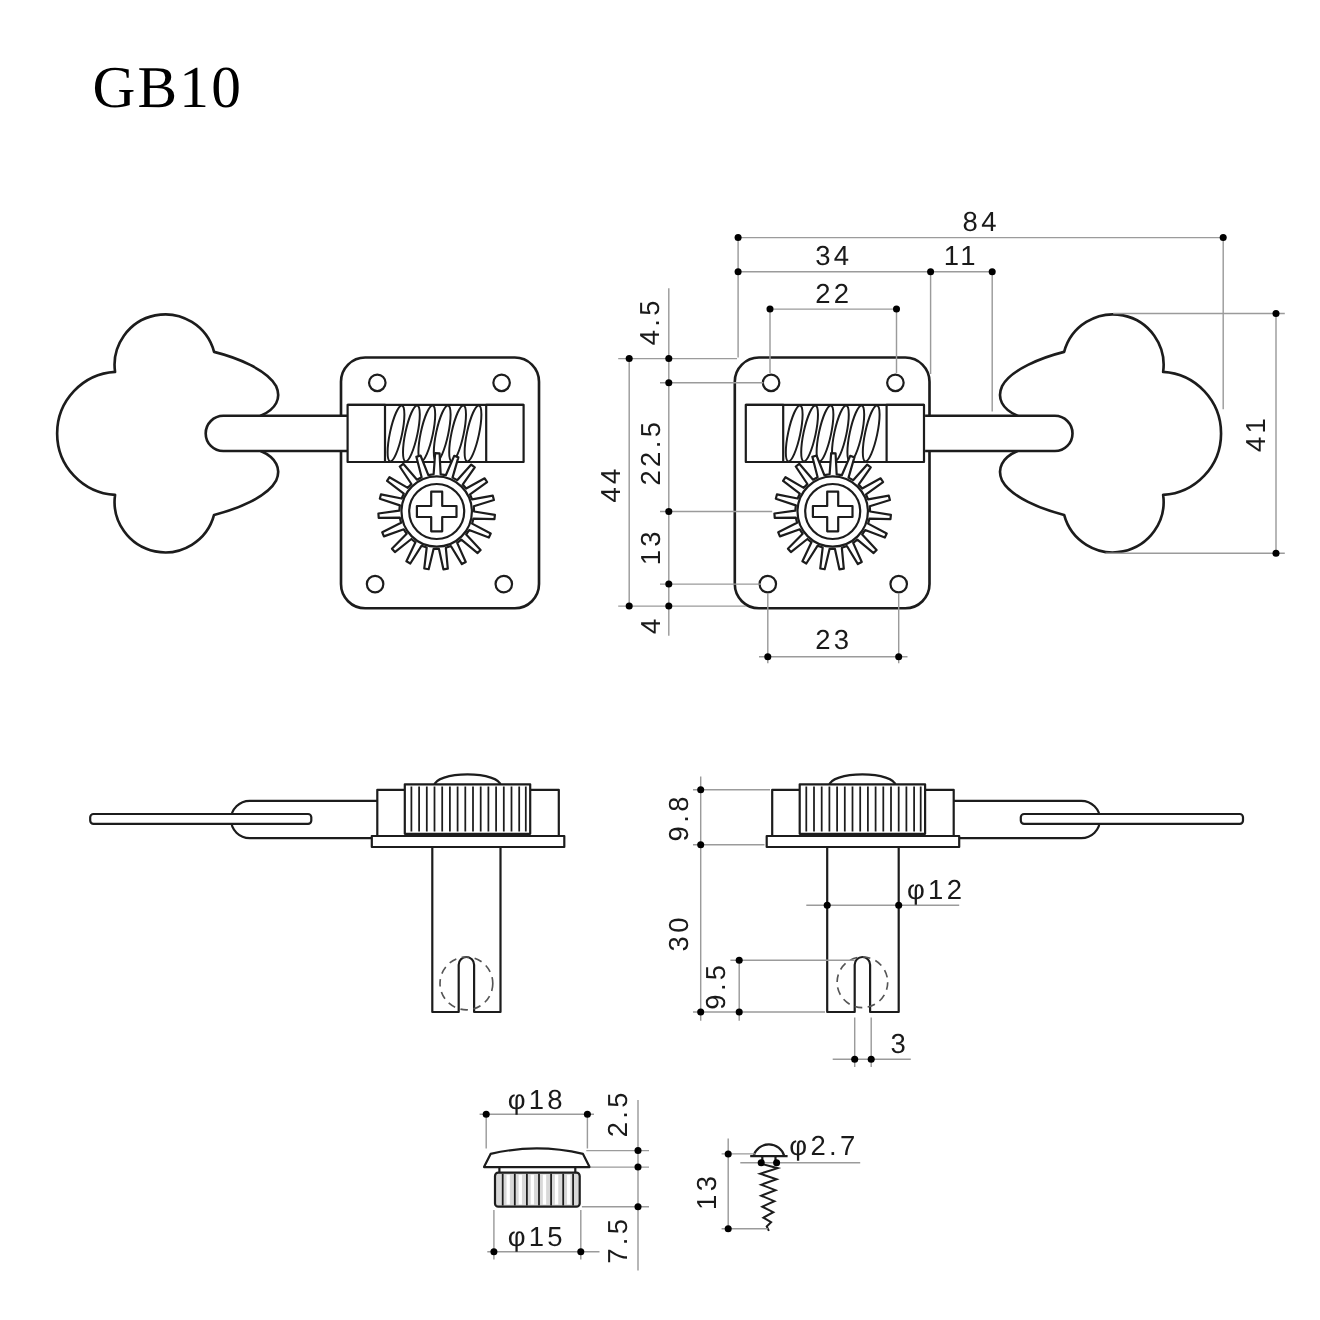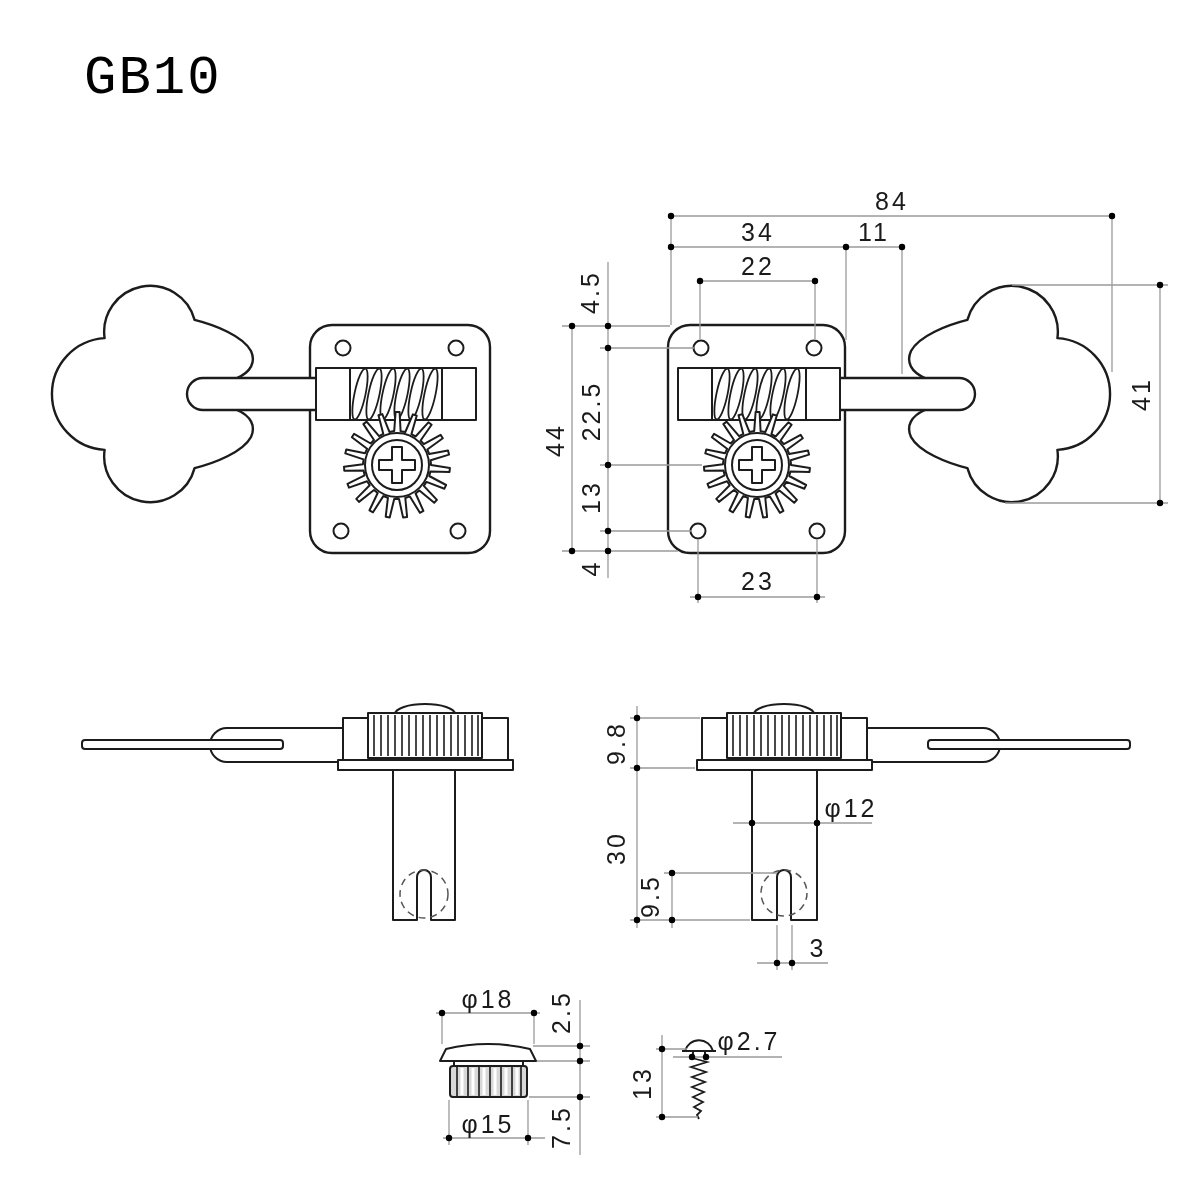--- a/index.html
+++ b/index.html
@@ -1,19 +1,19 @@
 <!DOCTYPE html>
 <html><head>
 <meta charset="utf-8">
 <style>
   html,body{margin:0;padding:0;background:#fff;}
   #canvas{position:relative;width:1200px;height:1200px;background:#ffffff;overflow:hidden;
           font-family:"Liberation Sans", sans-serif;}
   #title{position:absolute;left:84px;top:48px;font-size:54px;letter-spacing:2px;color:#000;
-         font-family:Liberation Mono, monospace;}
+         font-family:Liberation Serif, serif;}
   svg{position:absolute;left:0;top:0;}
   .part{fill:#ffffff;stroke:#1c1c1c;stroke-width:2.4;stroke-linejoin:round;}
   .part-thin{fill:none;stroke:#1c1c1c;stroke-width:2;stroke-linejoin:round;}
   .part2{fill:#ffffff;stroke:#1c1c1c;stroke-width:2;stroke-linejoin:round;}
   .coil{fill:none;stroke:#1c1c1c;stroke-width:1.8;}
   .hatch{stroke:#1c1c1c;stroke-width:1.6;fill:none;}
   .whatch{stroke:#ffffff;stroke-width:3;fill:none;}
   .knurlfill{fill:#d8d8d8;stroke:#1c1c1c;stroke-width:2;}
   .dash{fill:none;stroke:#555;stroke-width:1.5;stroke-dasharray:7 5;}
   .dim{stroke:#9b9b9b;stroke-width:1.3;fill:none;}

